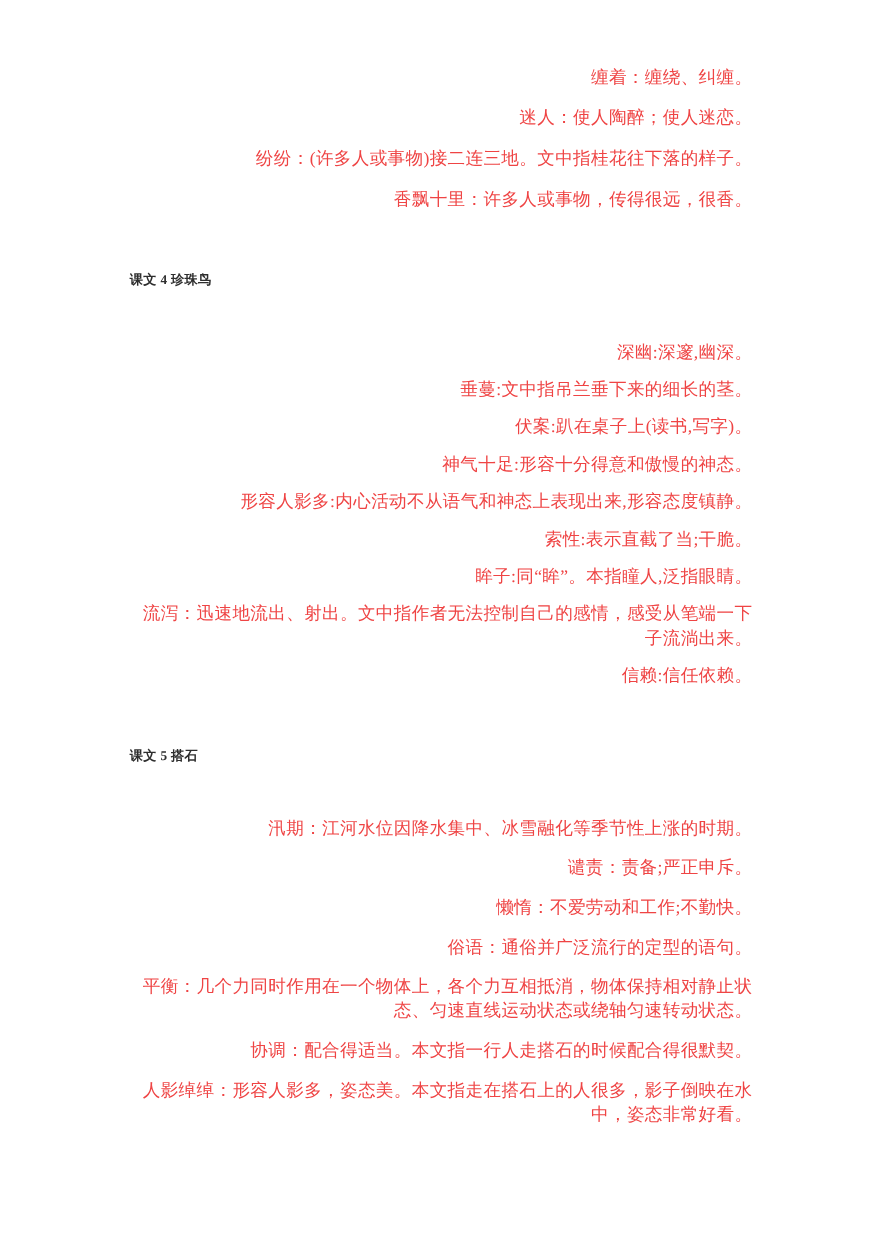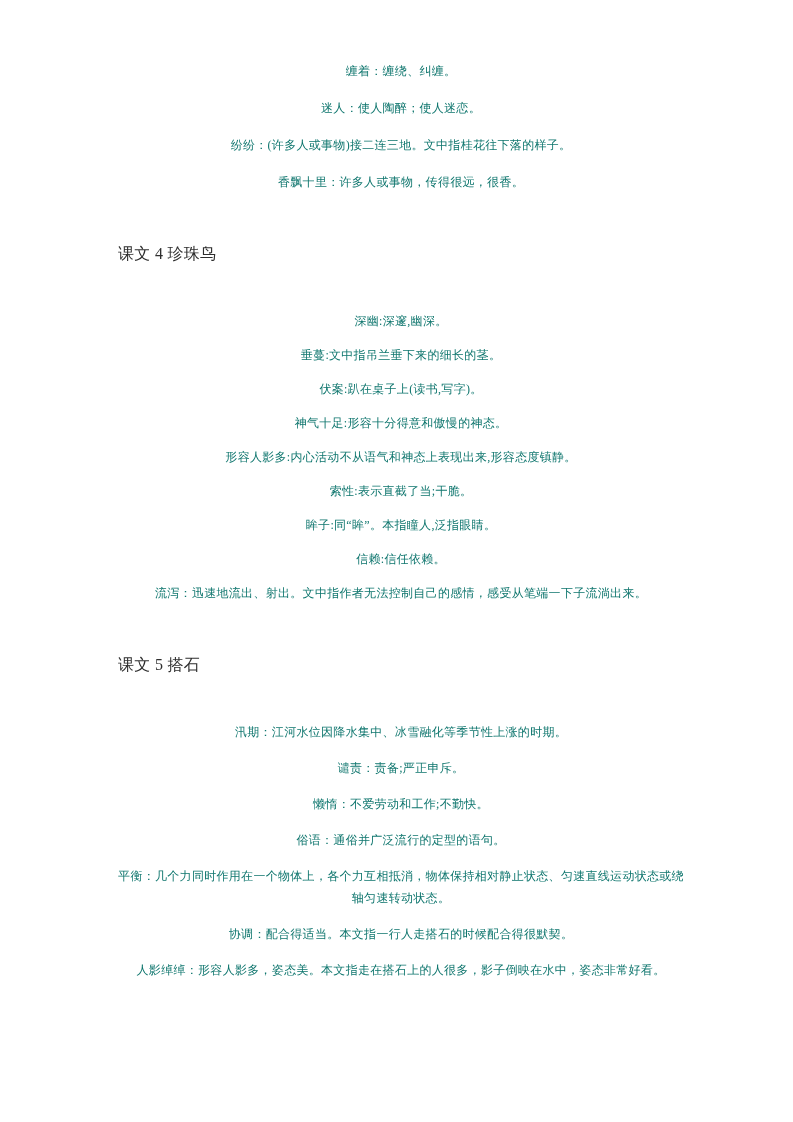--- a/index.html
+++ b/index.html
@@ -15,34 +15,34 @@
     box-sizing: border-box;
     padding: 60px 110px 40px 118px;
     overflow: hidden;
     font-family: "Liberation Serif", "DejaVu Serif", serif;
   }
   .doc-body {
     width: 566px;
   }
   .entry {
     margin: 0;
-    font-size: 12px;
+    font-size: 16px;
     line-height: 22px;
-    color: #0f766e;
-    text-align: center;
+    color: #ef4444;
+    text-align: right;
     letter-spacing: 0.3px;
   }
   .entry.s0 { margin-bottom: 15px; }
   .entry.s1 { margin-bottom: 12px; }
   .entry.s2 { margin-bottom: 14px; }
   .heading {
     margin: 50px 0 45px 0;
-    font-size: 16px;
+    font-size: 12px;
     line-height: 22px;
-    font-weight: normal;
+    font-weight: bold;
     color: #2e2e2e;
     letter-spacing: 0.3px;
   }
 </style>
 </head>
 <body>
 
 <div class="page">
   <main class="doc-body">
       <p class="entry s0"><span>缠着</span><span>：</span><span>缠绕、纠缠。</span></p>
@@ -50,22 +50,22 @@
       <p class="entry s0"><span>纷纷</span><span>：</span><span>(许多人或事物)接二连三地。文中指桂花往下落的样子。</span></p>
       <p class="entry s0"><span>香飘十里</span><span>：</span><span>许多人或事物，传得很远，很香。</span></p>
       <h2 class="heading">课文 4 珍珠鸟</h2>
       <p class="entry s1"><span>深幽</span><span>:</span><span>深邃,幽深。</span></p>
       <p class="entry s1"><span>垂蔓</span><span>:</span><span>文中指吊兰垂下来的细长的茎。</span></p>
       <p class="entry s1"><span>伏案</span><span>:</span><span>趴在桌子上(读书,写字)。</span></p>
       <p class="entry s1"><span>神气十足</span><span>:</span><span>形容十分得意和傲慢的神态。</span></p>
       <p class="entry s1"><span>形容人影多</span><span>:</span><span>内心活动不从语气和神态上表现出来,形容态度镇静。</span></p>
       <p class="entry s1"><span>索性</span><span>:</span><span>表示直截了当;干脆。</span></p>
       <p class="entry s1"><span>眸子</span><span>:</span><span>同“眸”。本指瞳人,泛指眼睛。</span></p>
+      <p class="entry s1"><span>流泻</span><span>：</span><span>迅速地流出、射出。文中指作者无法控制自己的感情，感受从笔端一下子流淌出来。</span></p>
       <p class="entry s1"><span>信赖</span><span>:</span><span>信任依赖。</span></p>
-      <p class="entry s1"><span>流泻</span><span>：</span><span>迅速地流出、射出。文中指作者无法控制自己的感情，感受从笔端一下子流淌出来。</span></p>
       <h2 class="heading">课文 5 搭石</h2>
       <p class="entry s2"><span>汛期</span><span>：</span><span>江河水位因降水集中、冰雪融化等季节性上涨的时期。</span></p>
       <p class="entry s2"><span>谴责</span><span>：</span><span>责备;严正申斥。</span></p>
       <p class="entry s2"><span>懒惰</span><span>：</span><span>不爱劳动和工作;不勤快。</span></p>
       <p class="entry s2"><span>俗语</span><span>：</span><span>通俗并广泛流行的定型的语句。</span></p>
       <p class="entry s2"><span>平衡</span><span>：</span><span>几个力同时作用在一个物体上，各个力互相抵消，物体保持相对静止状态、匀速直线运动状态或绕轴匀速转动状态。</span></p>
       <p class="entry s2"><span>协调</span><span>：</span><span>配合得适当。本文指一行人走搭石的时候配合得很默契。</span></p>
       <p class="entry s2"><span>人影绰绰</span><span>：</span><span>形容人影多，姿态美。本文指走在搭石上的人很多，影子倒映在水中，姿态非常好看。</span></p>
     </main>
 </div>

